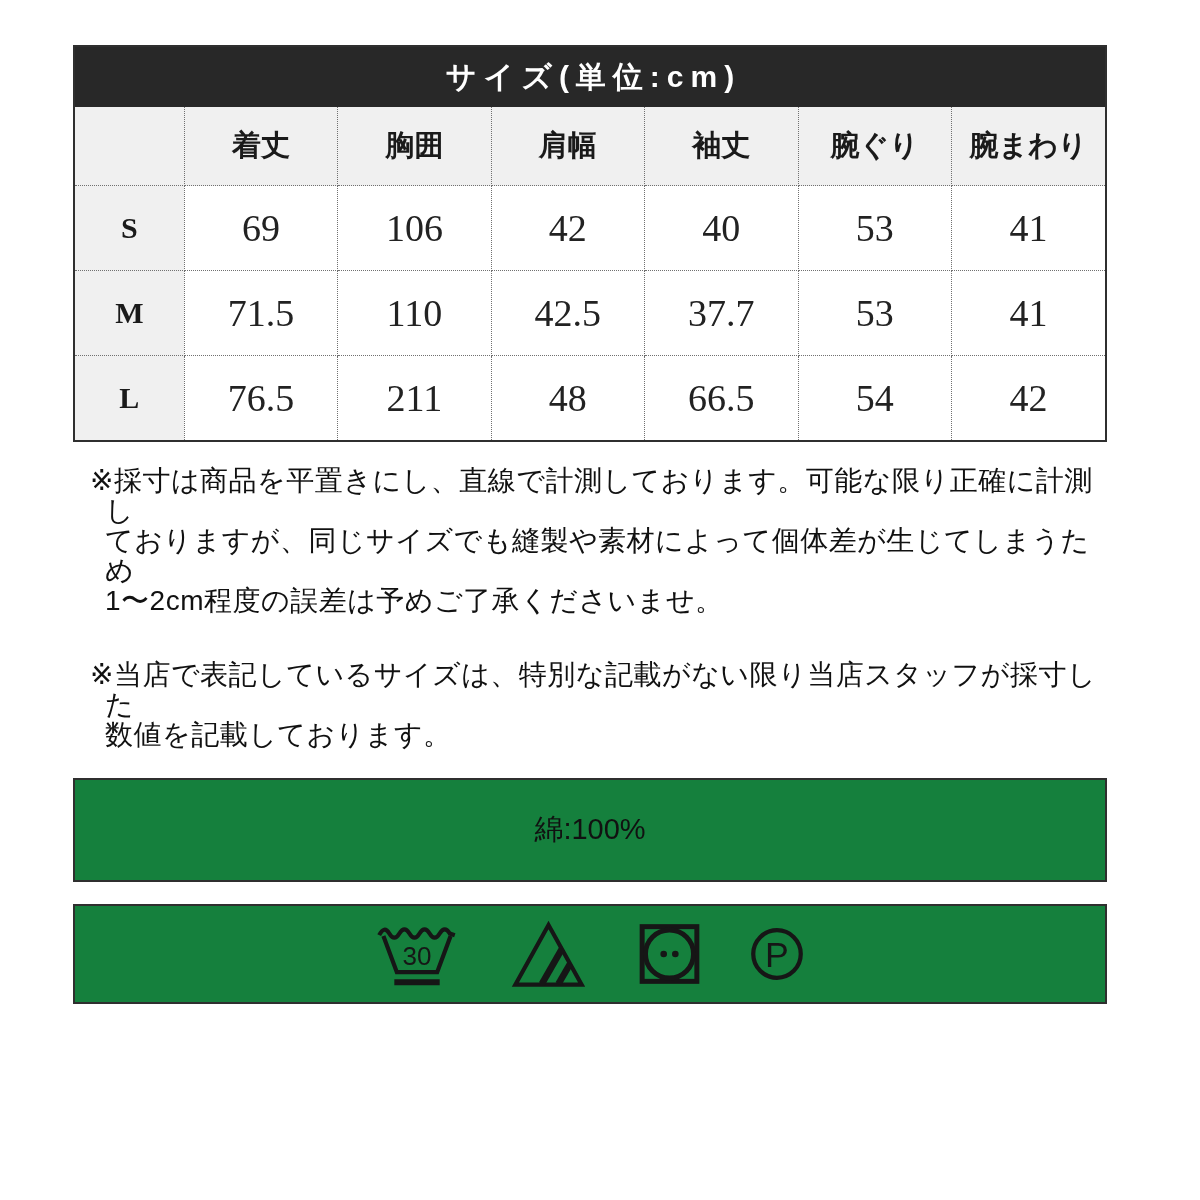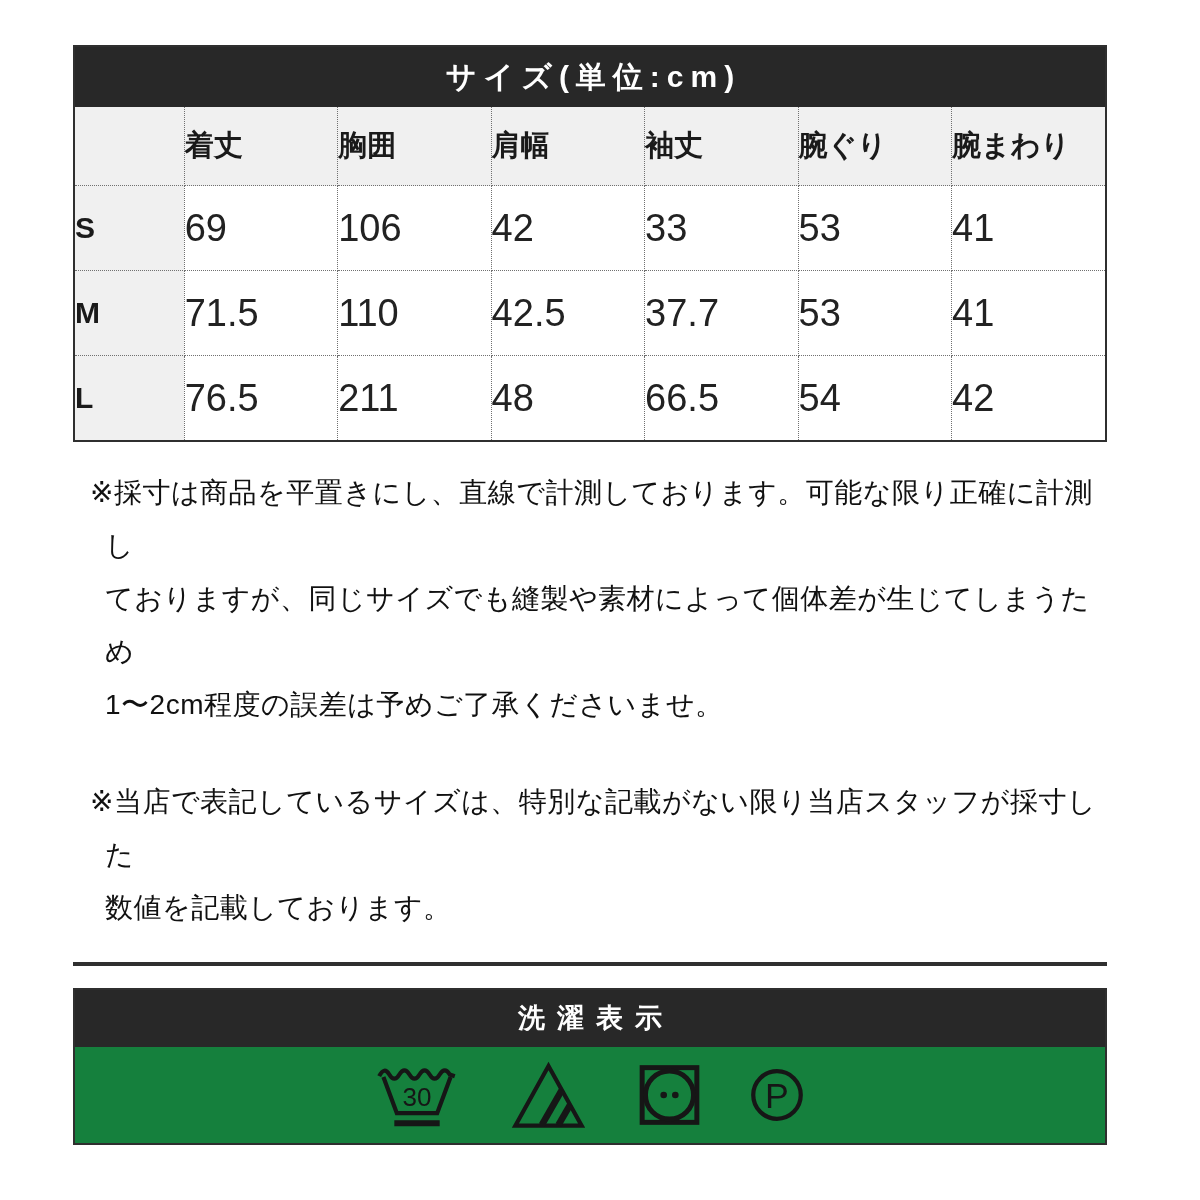--- a/index.html
+++ b/index.html
@@ -14,32 +14,32 @@
 
   .band {
     background:#282828; color:#fff; font-weight:bold; text-align:center;
   }
   .band-size { height:60px; line-height:60px; font-size:30px; letter-spacing:7px; text-indent:7px; }
   .band-small { height:57px; line-height:57px; font-size:27px; letter-spacing:12px; text-indent:12px; }
 
   table.size { width:100%; border-collapse:collapse; table-layout:fixed; }
   table.size col.label-col { width:10.6%; }
   table.size th, table.size td {
-    border:1px dotted #707070; text-align:left; vertical-align:middle; padding:0;
+    border:1px dotted #707070; text-align:center; vertical-align:middle; padding:0;font-family:Liberation Serif, serif;
   }
   table.size thead th { height:78px; background:#f0f0f0; font-size:29px; font-weight:bold; color:#1a1a1a; }
   table.size tbody th { background:#f0f0f0; font-size:30px; font-weight:bold; }
   table.size tbody td { height:84px; background:#ffffff; font-size:38px; font-weight:normal; color:#222; }
   table.size tr > *:first-child { border-left:none; }
   table.size tr > *:last-child  { border-right:none; }
   table.size thead th { border-top:none; }
   table.size tbody tr:last-child > * { border-bottom:none; }
 
   .note {
-    font-size:28px; line-height:53px; color:#111;
+    font-size:28px; line-height:30px; color:#111;
     white-space:pre-line; padding-left:32px; text-indent:-15px; letter-spacing:0.5px;
   }
   .note-1 { margin-top:24px; }
   .note-2 { margin-top:44px; }
 
   .material-box { margin-top:27px; }
   .material-value {
     height:100px; display:flex; align-items:center; justify-content:center;
     font-size:29px; color:#111;
   }
@@ -83,21 +83,21 @@
             <th>腕ぐり</th>
             <th>腕まわり</th>
           </tr>
       </thead>
       <tbody>
           <tr>
             <th>S</th>
             <td>69</td>
             <td>106</td>
             <td>42</td>
-            <td>33</td>
+            <td>40</td>
             <td>53</td>
             <td>41</td>
           </tr>
           <tr>
             <th>M</th>
             <td>71.5</td>
             <td>110</td>
             <td>42.5</td>
             <td>37.7</td>
             <td>53</td>
@@ -116,24 +116,24 @@
     </table>
   </section>
 
   <p class="note note-1">※採寸は商品を平置きにし、直線で計測しております。可能な限り正確に計測し
 ておりますが、同じサイズでも縫製や素材によって個体差が生じてしまうため
 1〜2cm程度の誤差は予めご了承くださいませ。</p>
   <p class="note note-2">※当店で表記しているサイズは、特別な記載がない限り当店スタッフが採寸した
 数値を記載しております。</p>
 
   <section class="box material-box">
+    <div class="material-value">綿:100%</div>
   </section>
 
   <section class="box laundry-box">
-    <div class="band band-small">洗濯表示</div>
     <div class="icons-row">
 
       <svg width="84" height="69" viewBox="0 0 100 82">
         <path class="care-stroke" stroke-width="5" d="M5,18 Q11,6 17,16 Q23,26 29,16 Q35,6 41,16 Q47,26 53,16 Q59,6 65,16 Q71,26 77,16 Q83,6 89,16 L95,18"></path>
         <path class="care-stroke" stroke-width="5" d="M10,19 L26,62 L74,62 L90,19"></path>
         <text class="care-num" x="50" y="53" font-size="31">30</text>
         <line class="care-stroke" stroke-width="7" x1="23" y1="74" x2="77" y2="74"></line>
       </svg>
 
       <svg width="83" height="68" viewBox="0 0 100 82">

